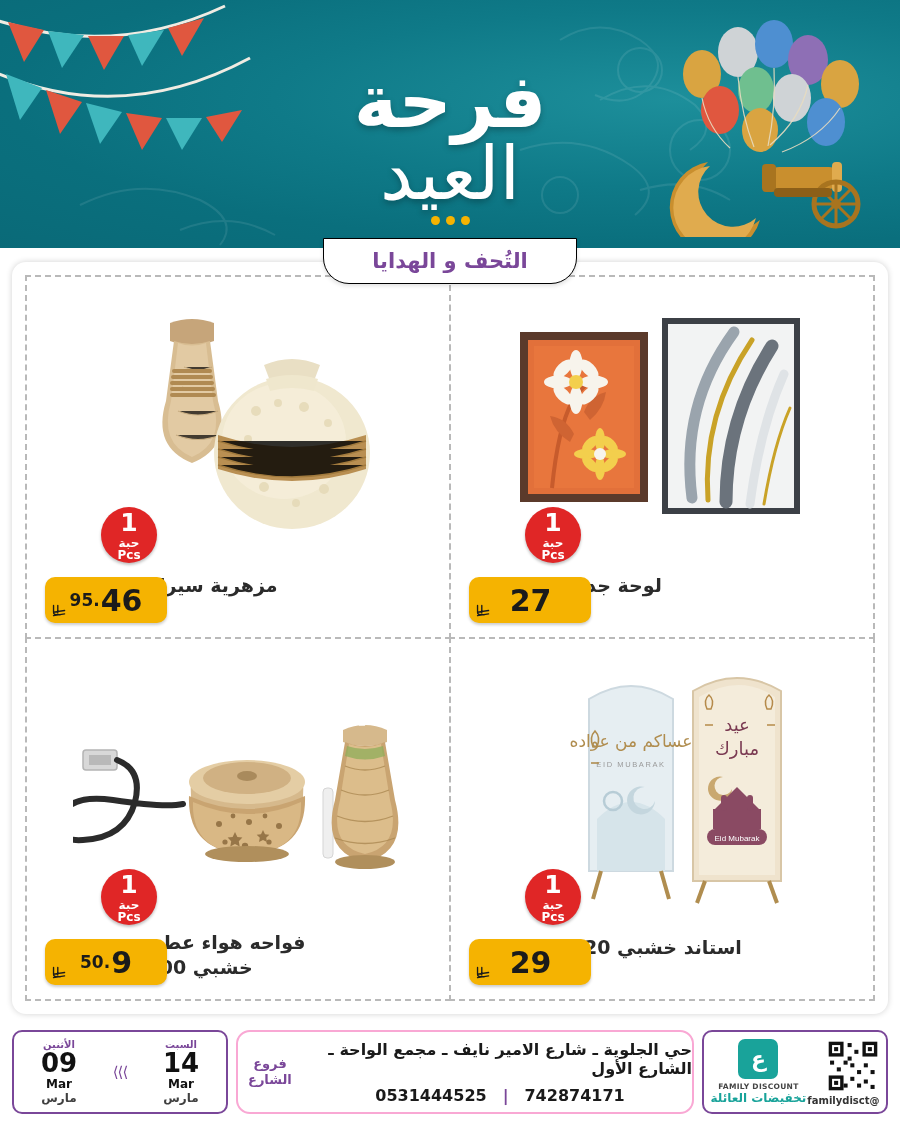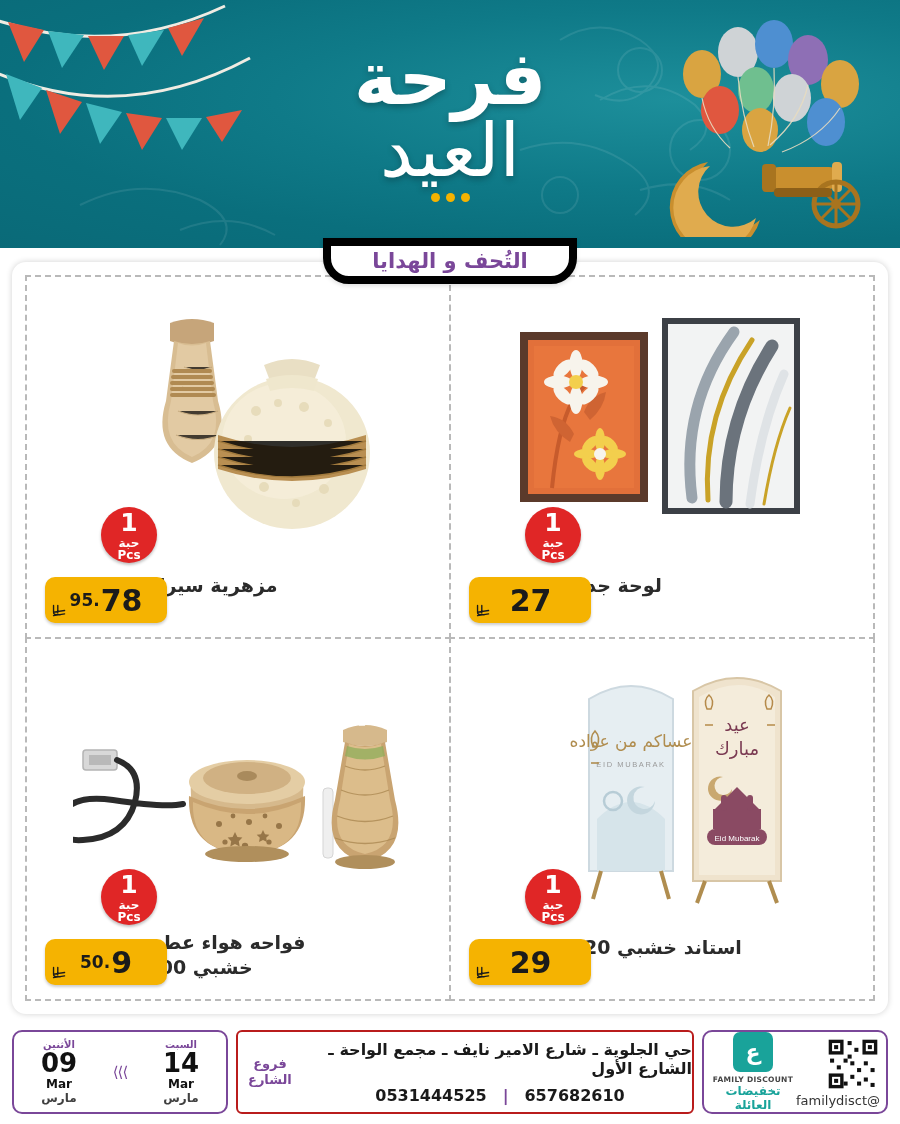--- a/index.html
+++ b/index.html
@@ -30,21 +30,21 @@
   }
   .hdr-swirl svg { width: 100%; height: 100%; }
 
   
   .bunting { position: absolute; left: 0; top: 0; width: 430px; height: 170px; }
   .bunting svg { width: 100%; height: 100%; }
 
   
   .eid-title {
     position: absolute;
-    left: 300px; top: 24px;
+    left: 300px; top: 47px;
     width: 300px; height: 200px;
     display: flex; flex-direction: column;
     align-items: center; justify-content: center;
     color: #fff;
     text-align: center;
     line-height: .92;
     text-shadow: 0 3px 6px rgba(0,0,0,.25);
   }
   .eid-title .l1 {
     font-size: 74px; font-weight: bold;
@@ -65,21 +65,21 @@
   .art { position: absolute; right: 20px; top: 12px; width: 230px; height: 225px; }
   .art svg { width: 100%; height: 100%; }
 
   
   .cat-pill {
     position: absolute;
     left: 50%; transform: translateX(-50%);
     top: 238px;
     width: 254px; height: 46px;
     background: #ffffff;
-    border: 8px solid #000000;
+    border: 1px solid #000000;
     border-radius: 0 0 26px 26px;
     display: flex; align-items: center; justify-content: center;
     z-index: 5;
     box-shadow: 0 2px 4px rgba(0,0,0,.12);
   }
   .cat-pill span {
     color: #7a4799; font-size: 21px; font-weight: bold;
   }
 
   
@@ -173,35 +173,35 @@
   .f-qr {
     width: 186px;
     border: 2px solid #7a4799;
     border-radius: 10px;
     display: flex; align-items: center; justify-content: space-around;
     padding: 4px 6px;
     background: #fff;
   }
   .qr-box { width: 54px; height: 54px; }
   .qr-box svg { width: 100%; height: 100%; }
-  .qr-cap { font-size: 13px; color: #333; text-align: center; margin-top: 2px; }
+  .qr-cap { font-size: 10px; color: #333; text-align: center; margin-top: 2px; font-weight: bold; }
   .f-logo { text-align: center; }
   .f-logo .mark {
     width: 40px; height: 40px; margin: 0 auto;
     background: #19a39a; border-radius: 7px;
     display: flex; align-items: center; justify-content: center;
     color: #fff; font-size: 22px; font-weight: bold;
   }
   .f-logo .t1 { font-size: 7.5px; color: #444; font-weight: bold; letter-spacing: .3px; margin-top: 3px;}
   .f-logo .t2 { font-size: 12px; color: #19a39a; font-weight: bold; }
 
   .f-mid {
     flex: 1;
-    border: 2px solid #b91c1c;
-    border-radius: 6px;
+    border: 2px solid #f9a8d4;
+    border-radius: 14px;
     margin: 0 8px;
     display: flex; flex-direction: column;
     align-items: center; justify-content: center;
     background: #fff;
     position: relative;
   }
   .f-mid .addr {
     font-size: 16px; color: #1a1a1a; font-weight: bold;
     padding-left: 70px;
   }
@@ -459,21 +459,21 @@
         </div>
         <div class="pname">مزهرية سيراميك بيج</div>
 
         <div class="qty">
           <div class="n">1</div>
           <div class="ar">حبة</div>
           <div class="en">Pcs</div>
         </div>
 
         <div class="price">
-          <span class="main">78</span>
+          <span class="main">46</span>
           <span class="dec">.95</span>
           <span class="riyal">
             <svg viewBox="0 0 20 20">
                 <path d="M3 4 l0 8 q0 3 4 3 l4 0 M8 4 l0 9 M3 16 l13 -2 M3 12 l13 -2" stroke="#1b1b1b" stroke-width="1.6" fill="none" stroke-linecap="round"></path>
               </svg>
           </span>
         </div>
       </div>
 
       <div class="cell">
@@ -669,21 +669,21 @@
         </div>
       </div>
 
       <div class="f-mid">
         <div class="branch">
           <div>فروع</div>
           <div>الشارع</div>
         </div>
         <div class="addr">حي الجلوية ـ شارع الامير نايف ـ مجمع الواحة ـ الشارع الأول</div>
         <div class="phones">
-          <span>657682610</span>
+          <span>742874171</span>
           <span class="sep">|</span>
           <span>0531444525</span>
         </div>
       </div>
 
       <div class="f-dates">
         <div class="dcol">
           <div class="dow">السبت</div>
           <div class="num">14</div>
           <div class="mon">Mar</div>

